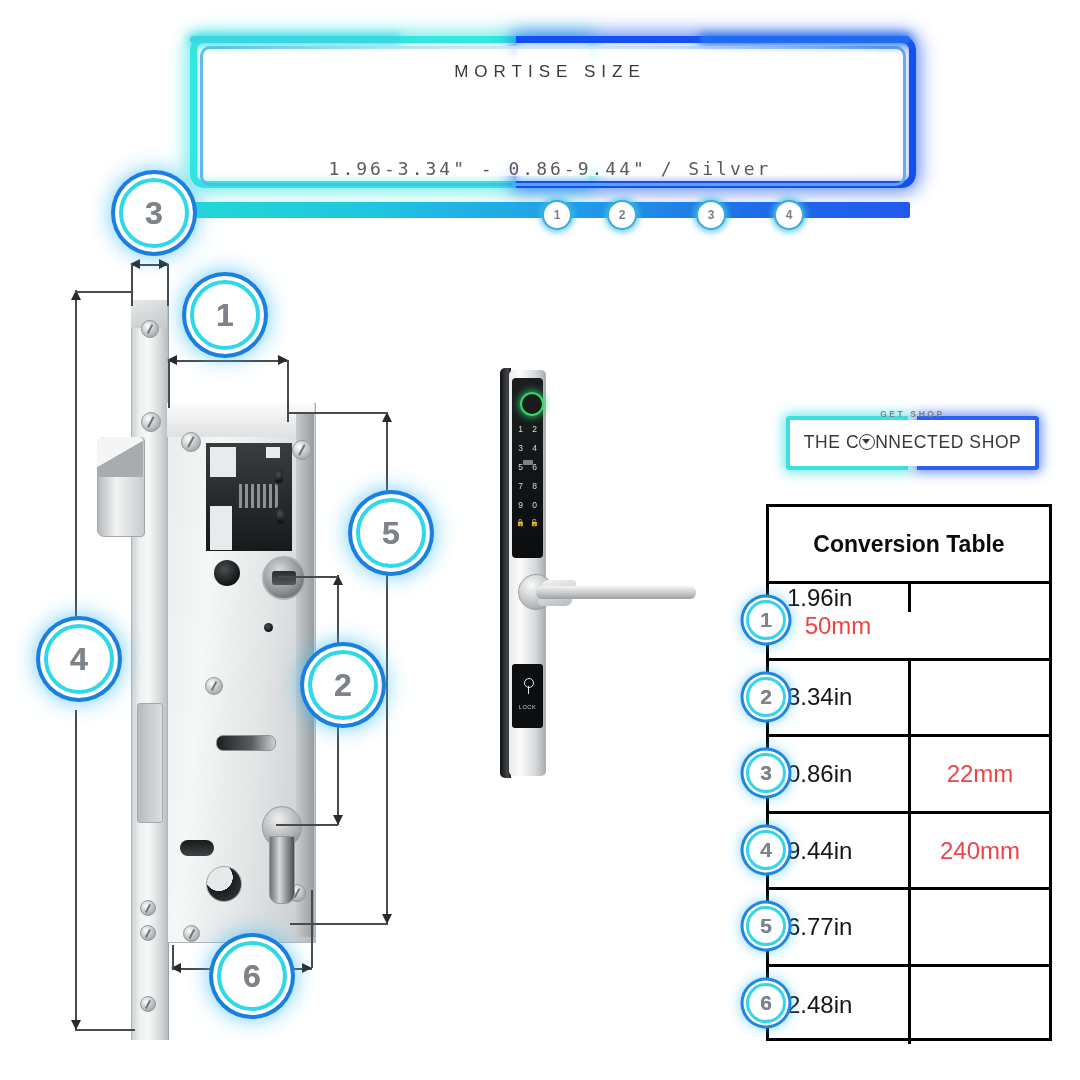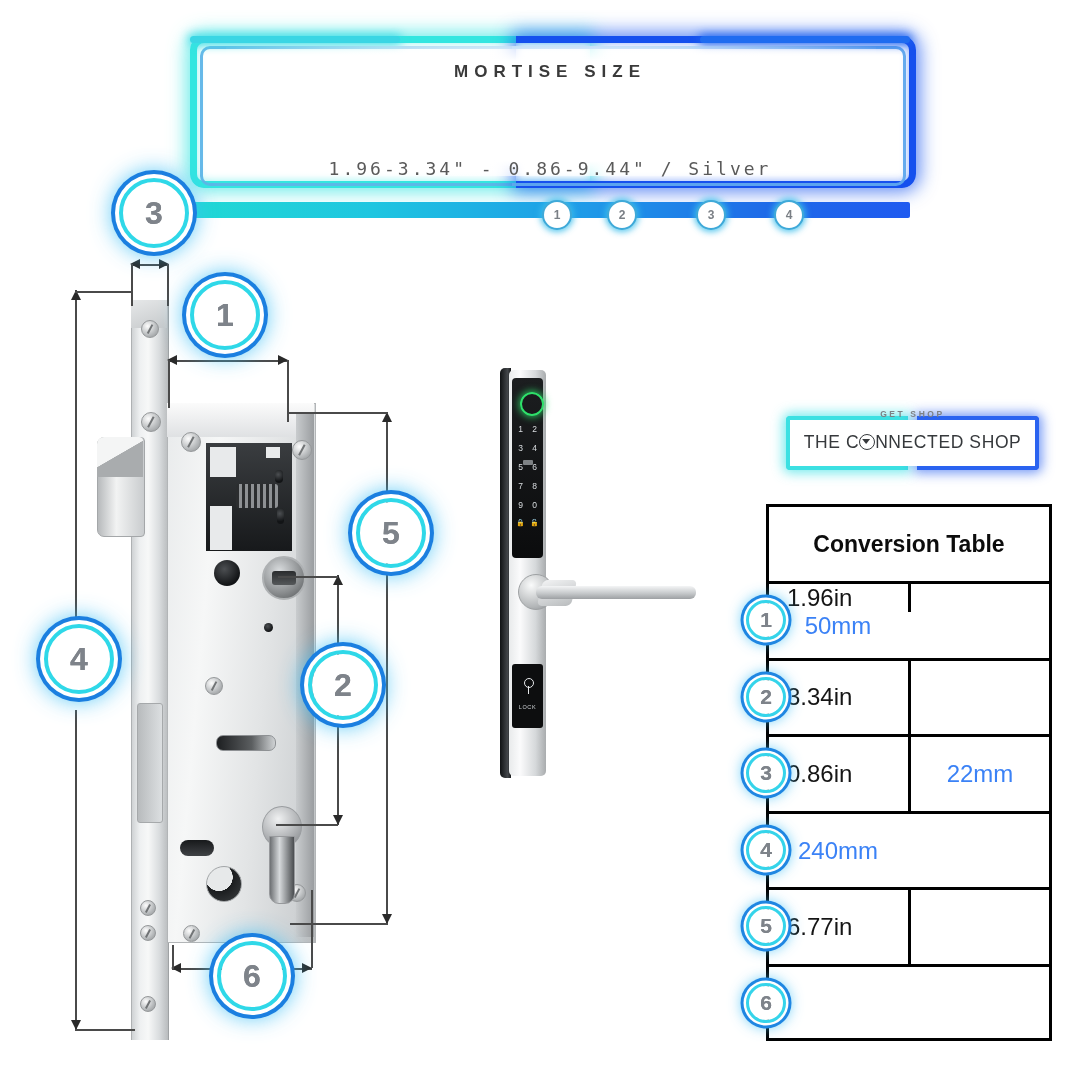--- a/index.html
+++ b/index.html
@@ -41,21 +41,21 @@
     box-sizing:border-box;opacity:.95;
   }
   .frame-cap-l{position:absolute;left:12px;top:12px;width:210px;height:7px;background:#3ad6e4;border-radius:4px;box-shadow:0 0 10px 2px rgba(60,220,230,.9);}
   .frame-cap-r{position:absolute;right:12px;top:12px;width:210px;height:7px;background:#1f6cf0;border-radius:4px;box-shadow:0 0 10px 2px rgba(30,100,240,.9);}
   .header-white{
     position:absolute;left:48px;top:22px;width:650px;height:130px;
     background:radial-gradient(ellipse at center, #ffffff 55%, rgba(255,255,255,.0) 100%);
   }
   .kicker{
     position:absolute;left:0;top:38px;width:744px;text-align:center;
-    font-size:17px;letter-spacing:6px;color:#3a3a3a;font-weight:700;
+    font-size:17px;letter-spacing:6px;color:#3a3a3a;font-weight:400;
   }
   .headline{
     position:absolute;left:0;top:76px;width:744px;text-align:center;
     font-size:38px;font-weight:bold;color:#0a0a0a;letter-spacing:-0.5px;
     font-family:"Liberation Sans", sans-serif;
   }
   .subline{
     position:absolute;left:0;top:134px;width:744px;text-align:center;
     font-size:18px;letter-spacing:3px;color:#5a5a5a;
     font-family:"DejaVu Sans Mono", monospace;
@@ -310,21 +310,21 @@
   }
   .trow.last{border-bottom:none;}
   .tc-in{
     width:142px;border-right:3px solid #000;box-sizing:border-box;
     display:flex;align-items:center;padding-left:18px;
     font-size:24px;color:#151515;
   }
   .tc-mm{
     width:138px;box-sizing:border-box;
     display:flex;align-items:center;justify-content:center;
-    font-size:24px;color:#3b82f6;
+    font-size:24px;color:#ef4444;
   }
   .tbl-spine{position:absolute;left:766px;top:504px;width:3px;height:537px;background:#000;}
 </style>
 </head>
 <body>
 
 <div id="stage">
 
   <div class="header-wrap">
     <div class="frame-left"></div>
@@ -500,26 +500,28 @@
       <div class="tc-mm">50mm</div>
     </div>
     <div class="trow" style="top:153.6px;">
       <div class="tc-in">3.34in</div>
     </div>
     <div class="trow" style="top:230.2px;">
       <div class="tc-in">0.86in</div>
       <div class="tc-mm">22mm</div>
     </div>
     <div class="trow" style="top:306.8px;">
+      <div class="tc-in">9.44in</div>
       <div class="tc-mm">240mm</div>
     </div>
     <div class="trow" style="top:383.4px;">
       <div class="tc-in">6.77in</div>
     </div>
     <div class="trow last" style="top:460px;">
+      <div class="tc-in">2.48in</div>
     </div>
   </div>
   <div class="tbl-spine"></div>
 
   <div class="badge tbl" style="left:746px;top:600px;">
     <span class="num">1</span>
   </div>
   <div class="badge tbl" style="left:746px;top:677px;">
     <span class="num">2</span>
   </div>

